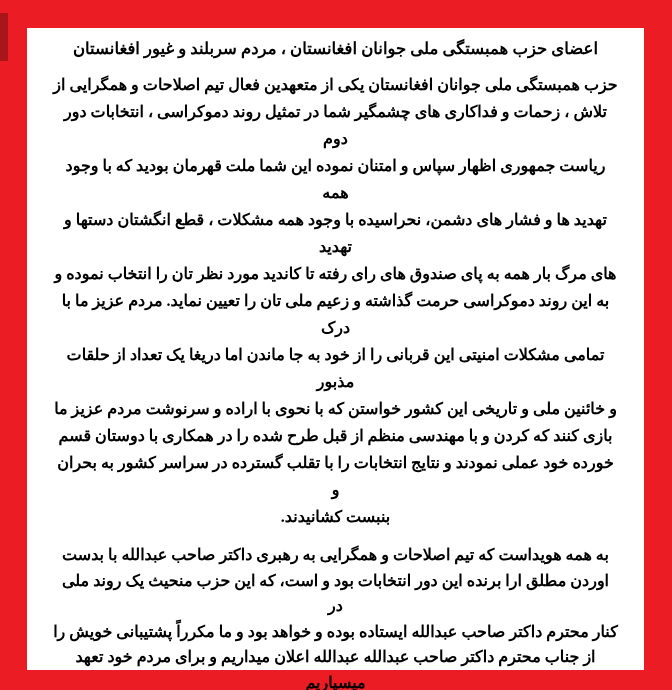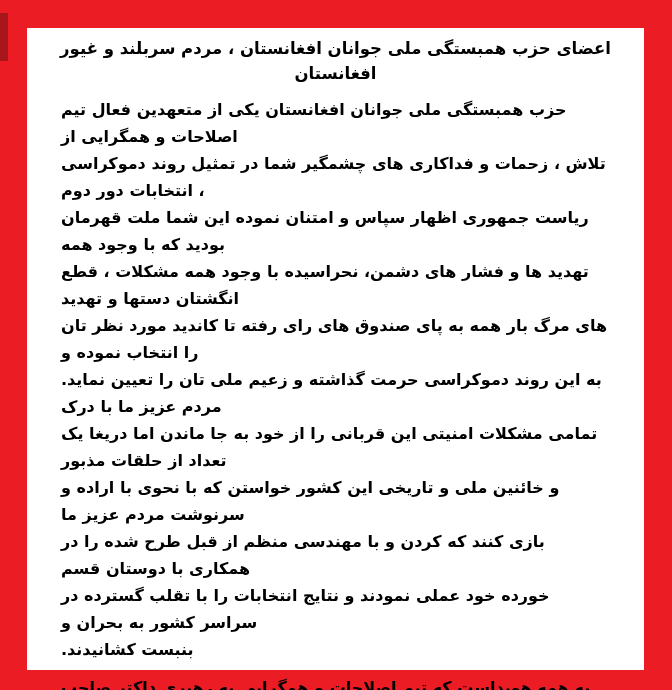--- a/index.html
+++ b/index.html
@@ -31,34 +31,35 @@
     position: absolute;
     left: 27px;
     top: 28px;
     width: 617px;
     height: 642px;
     background: #ffffff;
     direction: rtl;
     color: #000000;
     box-sizing: border-box;
     padding: 8px 26px 8px 26px;
+    font-family: Liberation Serif, serif;
   }
   .title {
     text-align: center;
     font-weight: bold;
     font-size: 16.5px;
     line-height: 25px;
     margin: 0 0 10px 0;
     white-space: pre-line;
   }
   .para {
     font-weight: bold;
-    text-align: left;
+    text-align: center;
     white-space: pre-line;
-    margin: 8px;
+    margin: 0;
   }
   .para-1 {
     font-size: 16px;
     line-height: 27px;
   }
   .para-2 {
     margin-top: 12px;
     font-size: 16px;
     line-height: 25.5px;
   }

